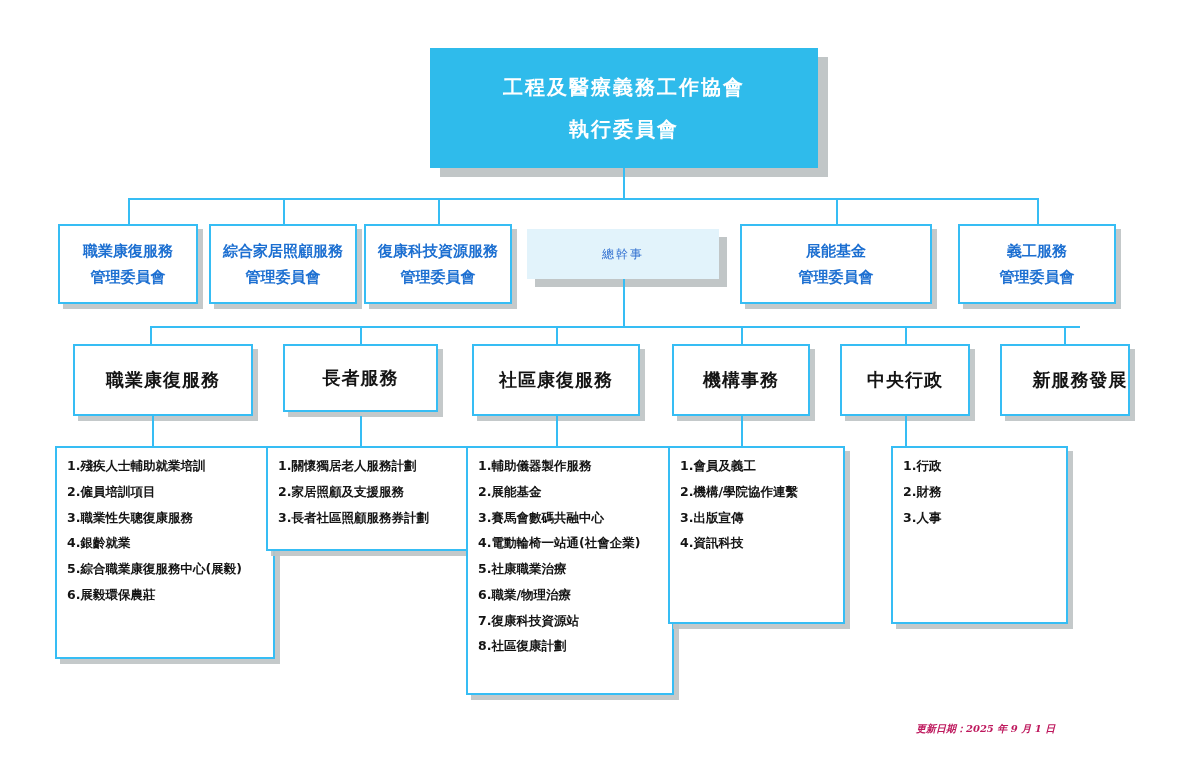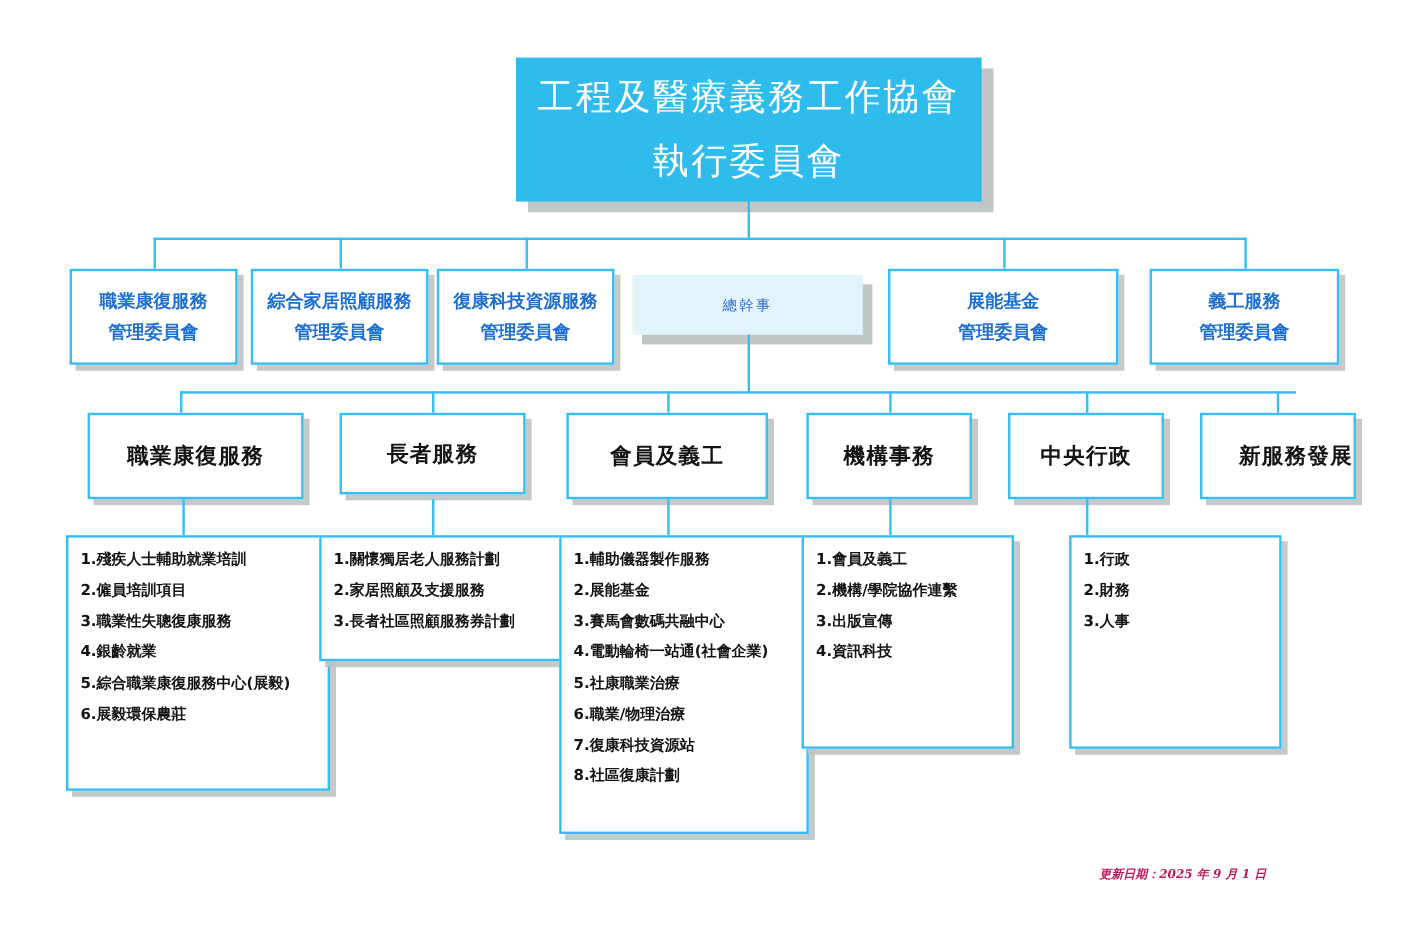--- a/index.html
+++ b/index.html
@@ -42,24 +42,24 @@
 
   
   .node-top {
     background: #2fbbeb;
     border: none;
     color: #ffffff;
     box-shadow: 10px 9px 0 0 rgba(190,195,196,0.95);
     letter-spacing: 2px;
   }
   .node-top .line {
-    font-size: 30px;
+    font-size: 20px;
     line-height: 1.05;
     color: #ffffff;
-    font-weight: 400;
+    font-weight: 700;
   }
   .node-top .line + .line { margin-top: 21px; }
 
   
   .node-comm {
     background: #ffffff;
     border: 2px solid #36bdf4;
     color: #1f6fd0;
     box-shadow: 5px 5px 0 0 rgba(190,195,196,0.9);
   }
@@ -190,21 +190,21 @@
 
   <div class="node node-dept" style="left:73px; top:344px; width:180px; height:72px;">
     <div class="line">職業康復服務</div>
   </div>
 
   <div class="node node-dept" style="left:283px; top:344px; width:155px; height:68px;">
     <div class="line">長者服務</div>
   </div>
 
   <div class="node node-dept" style="left:472px; top:344px; width:168px; height:72px;">
-    <div class="line">會員及義工</div>
+    <div class="line">社區康復服務</div>
   </div>
 
   <div class="node node-dept" style="left:672px; top:344px; width:138px; height:72px;">
     <div class="line">機構事務</div>
   </div>
 
   <div class="node node-dept" style="left:840px; top:344px; width:130px; height:72px;font-family:Liberation Mono, monospace;">
     <div class="line">中央行政</div>
   </div>
 

